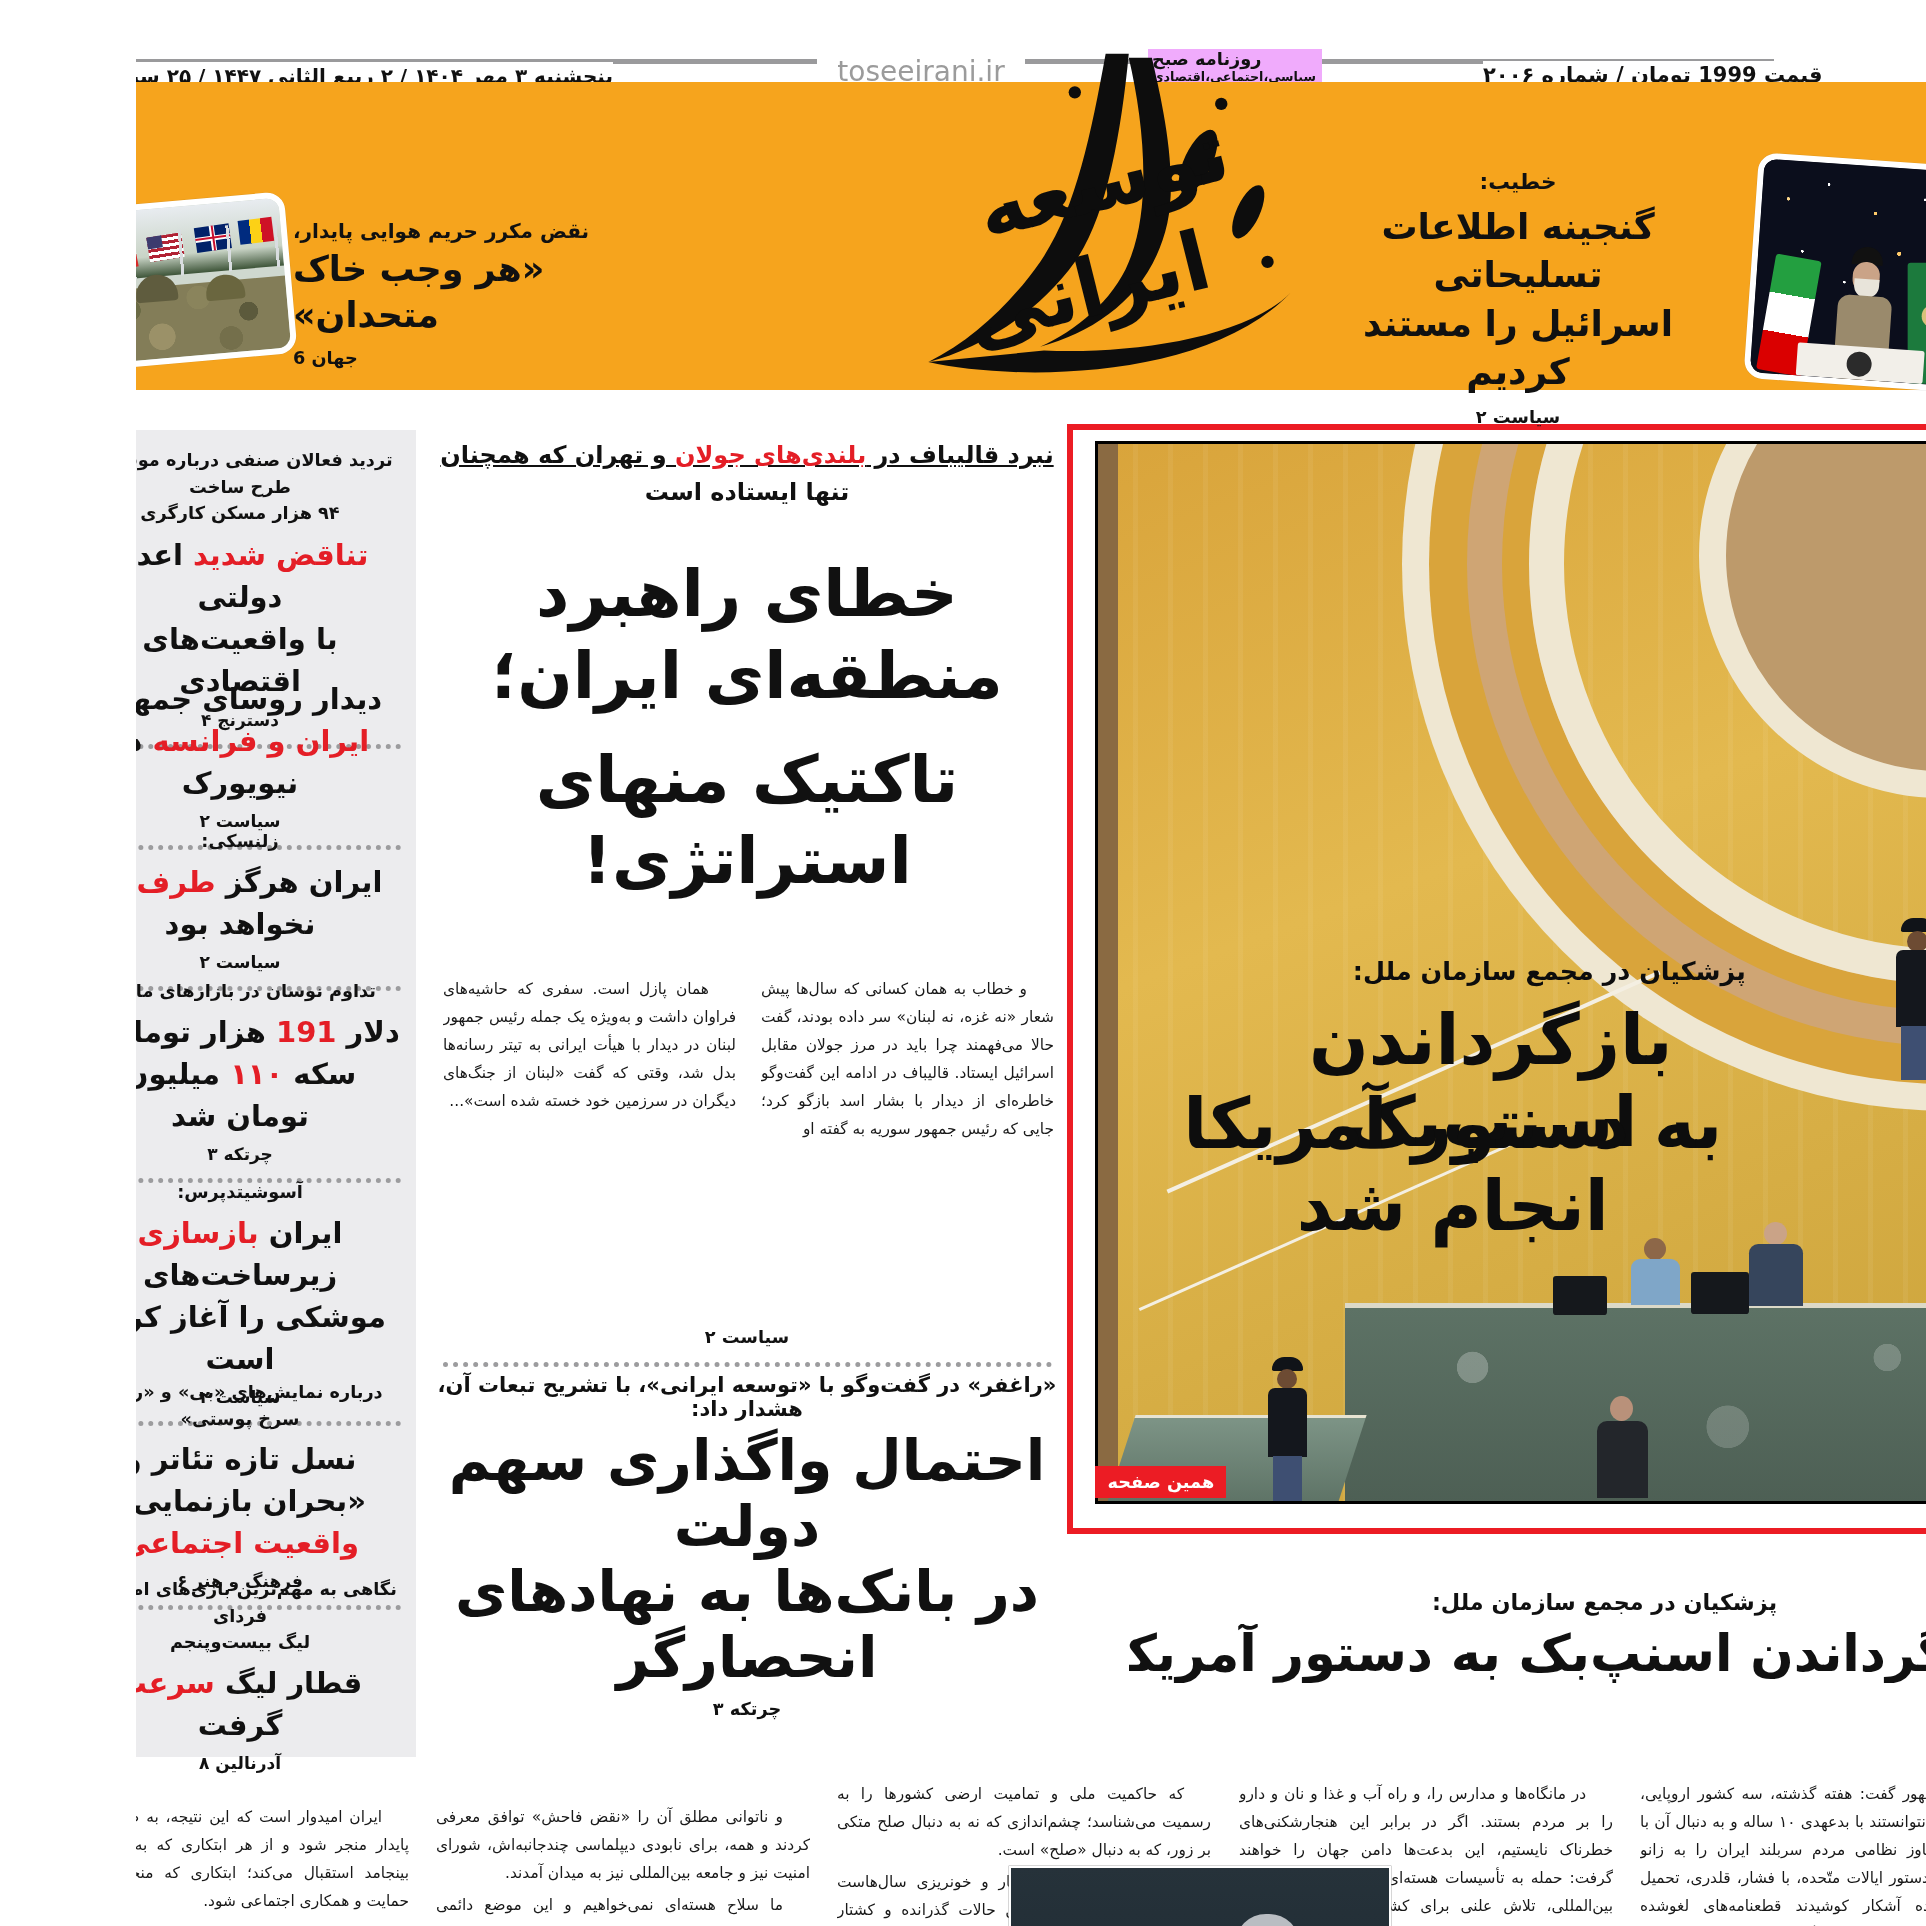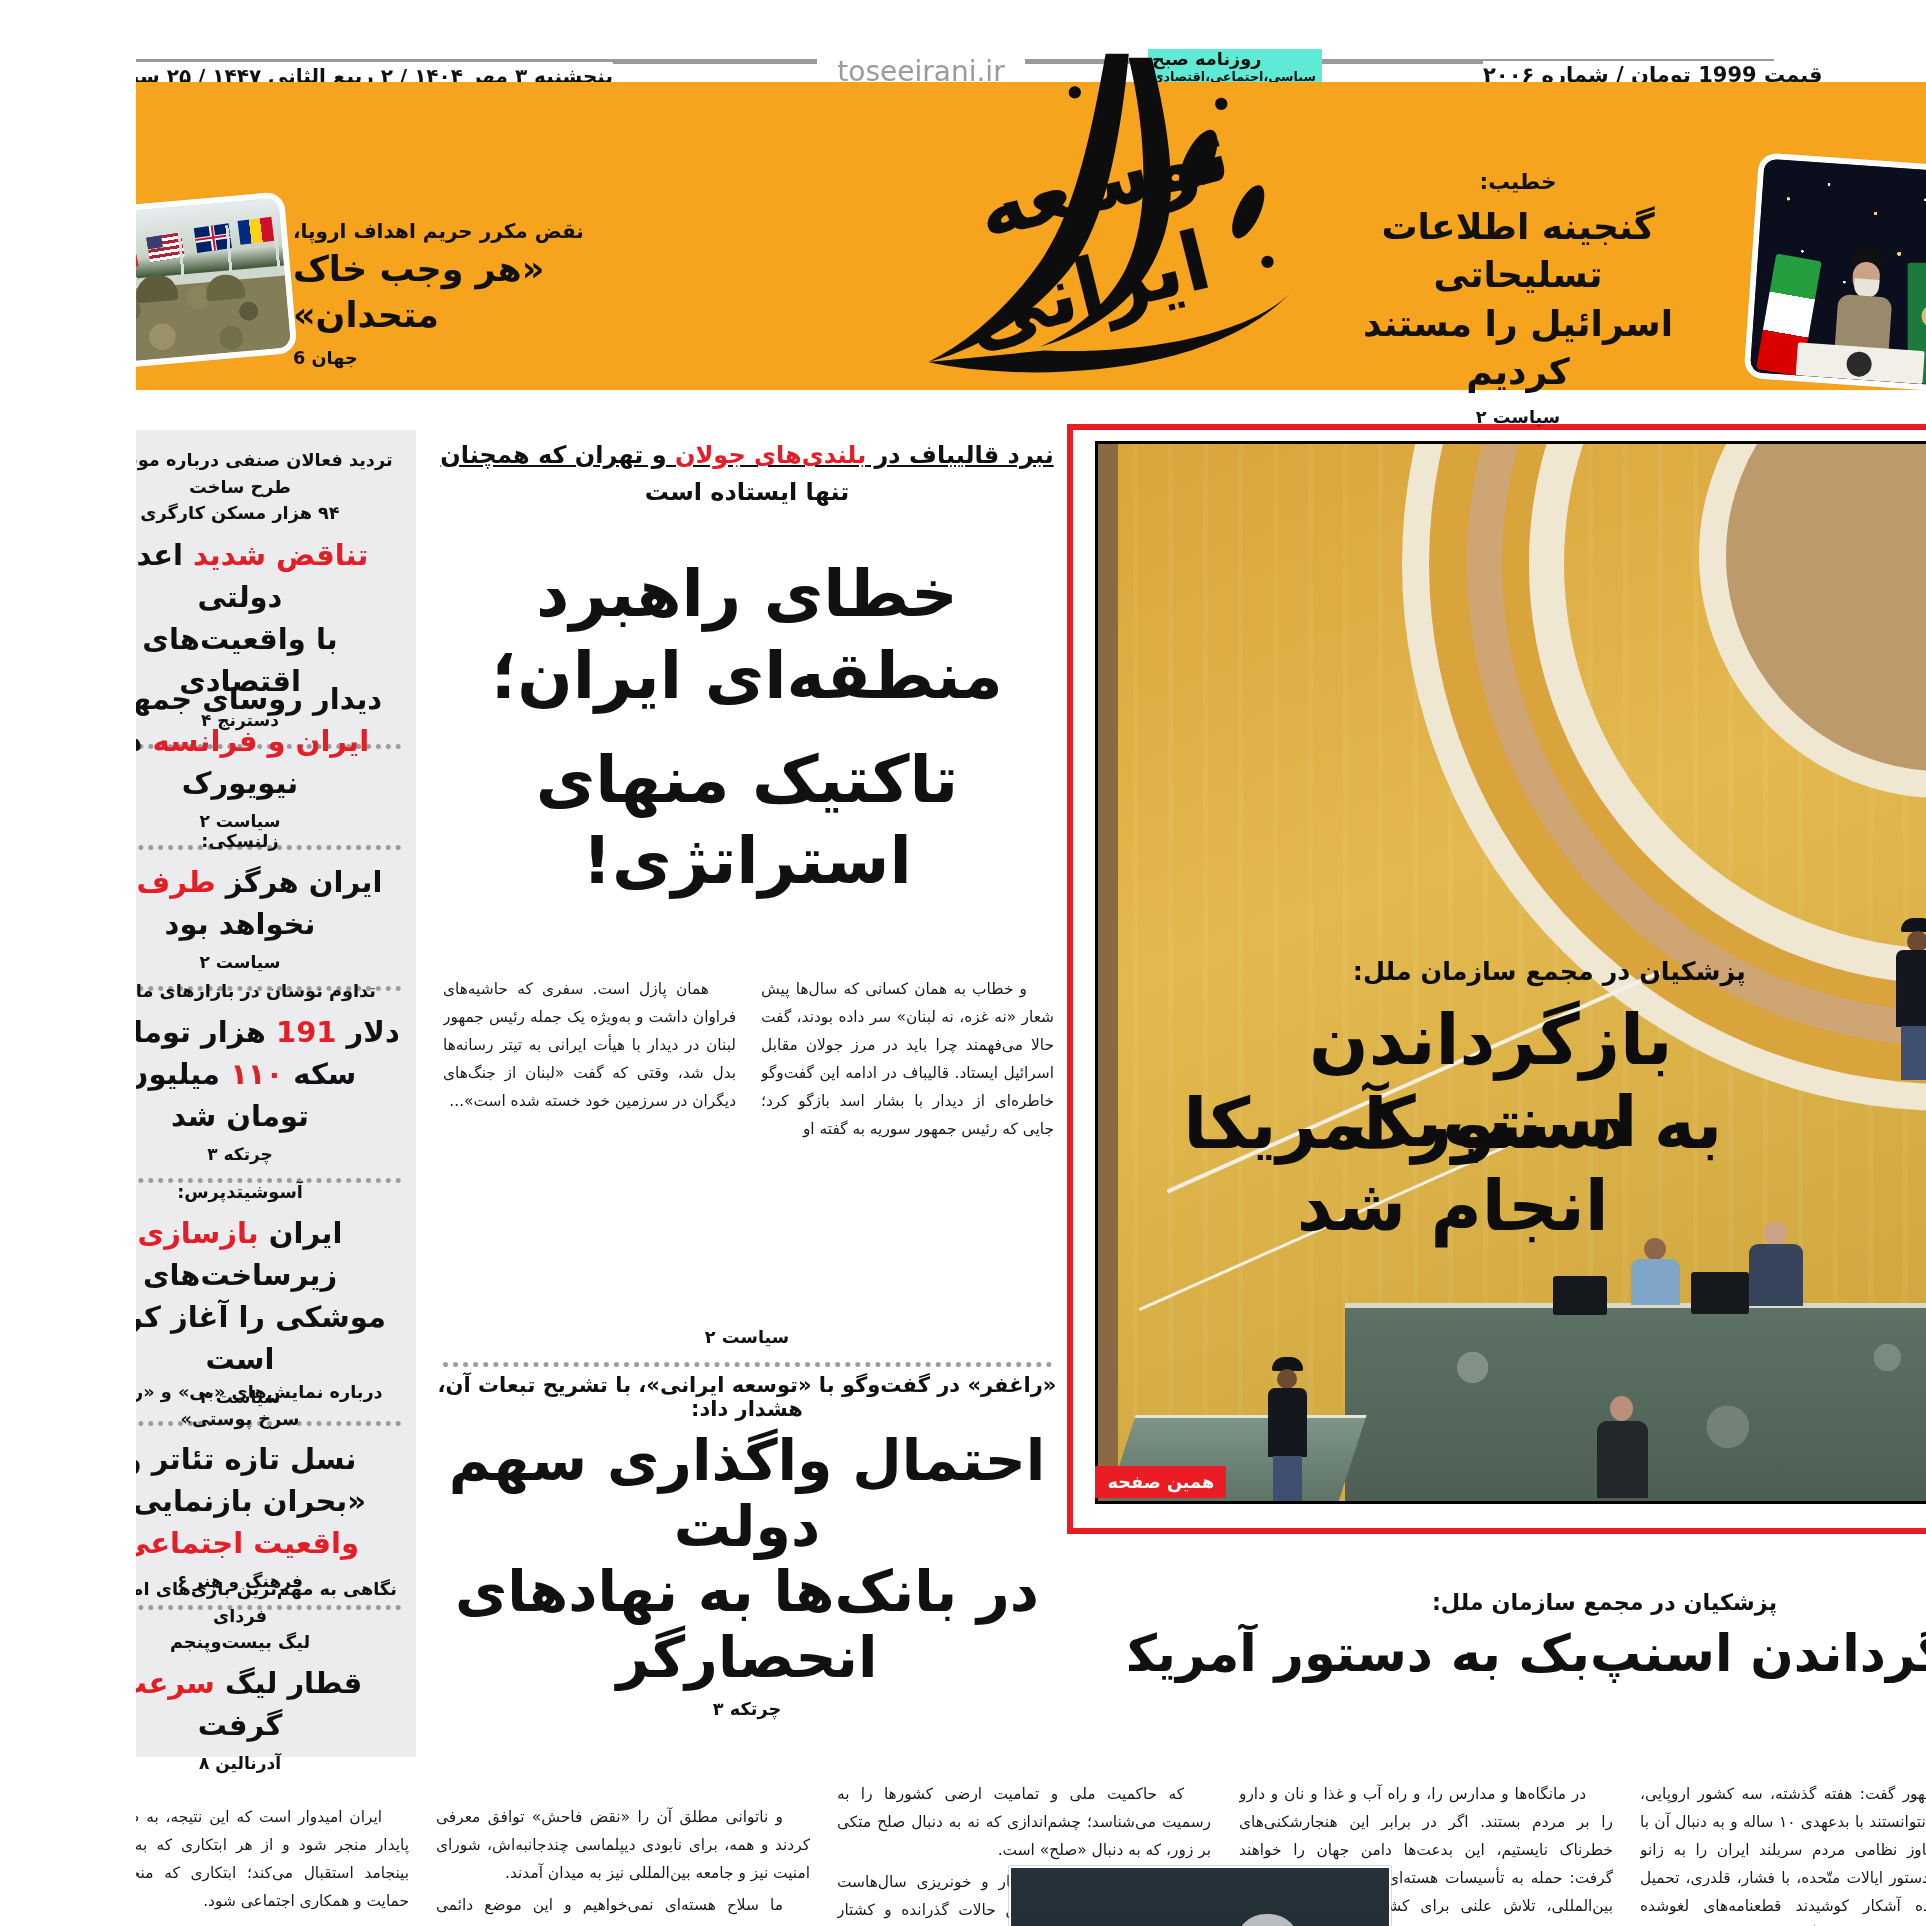--- a/index.html
+++ b/index.html
@@ -30,21 +30,21 @@
   .sb-ref{font-size:17px;font-weight:bold;margin-top:7px;}
   .fill{}
 </style>
 </head>
 <body>
 
 <div class="abs" style="left:0;top:0;width:2062px;height:82px;background:#fff;">
   <div class="abs" style="left:35px;top:59px;width:1739px;height:5px;background:#9a9a9c;"></div>
   <div class="abs rtl" style="left:35px;top:62px;width:578px;font-size:20px;font-weight:bold;text-align:right;background:#fff;padding-top:1.5px;">پنجشنبه ۳ مهر ۱۴۰۴ / ۲ ربیع الثانی ۱۴۴۷ / ۲۵ سپتامبر ۲۰۲۵</div>
   <div class="abs ltr" style="left:817px;top:55px;width:208px;font-size:28px;color:#9b9b9b;text-align:center;background:#fff;">toseeirani.ir</div>
-  <div class="abs rtl" style="left:1148px;top:49px;width:166px;text-align:left;background:#5eead4;padding:0 3.9px;">
+  <div class="abs rtl" style="left:1148px;top:49px;width:166px;text-align:left;background:#f0abfc;padding:0 3.9px;">
     <div style="font-size:17.7px;font-weight:bold;">روزنامه صبح</div>
     <div style="font-size:12.7px;font-weight:bold;">سیاسی،اجتماعی،اقتصادی</div>
   </div>
   <div class="abs rtl" style="left:1483px;top:61px;width:539px;font-size:21px;font-weight:bold;text-align:left;background:#fff;padding-top:1.5px;">قیمت 1999 تومان / شماره ۲۰۰۶</div>
 </div>
 
 <div id="orange-band" class="abs" style="left:35px;top:82px;width:1969px;height:308px;"></div>
 
 <div class="abs" style="left:859px;top:46px;width:501px;height:347px;z-index:5;pointer-events:none;">
   <svg width="501" height="347" viewBox="0 0 1300 900">
@@ -81,21 +81,21 @@
       radial-gradient(circle at 20% 30%,#6b6b45 0 10px,transparent 10.4px),
       radial-gradient(circle at 55% 20%,#8a845c 0 11.6px,transparent 12px),
       radial-gradient(circle at 80% 45%,#5c5a3c 0 9.2px,transparent 9.6px),
       radial-gradient(circle at 35% 70%,#9b9168 0 13px,transparent 13.5px),
       radial-gradient(circle at 70% 80%,#746f4b 0 11.6px,transparent 12px),#837d58;">
     <div class="abs" style="left:46px;top:-11.6px;width:42px;height:27px;border-radius:21px 21px 3.9px 3.9px;background:#5f5c3e;"></div>
     <div class="abs" style="left:116px;top:-6.2px;width:39px;height:25.4px;border-radius:19px 19px 3.9px 3.9px;background:#6a663f;"></div>
   </div>
 </div>
 <div class="abs rtl" style="left:293px;top:216px;width:304px;text-align:left;z-index:2;">
-  <div class="kicker" style="font-size:20px;line-height:1.55;">نقض مکرر حریم اهداف اروپا،</div>
+  <div class="kicker" style="font-size:20px;line-height:1.55;">نقض مکرر حریم هوایی پایدار،</div>
   <div style="font-size:35px;font-weight:bold;line-height:1.3;">«هر وجب خاک متحدان»</div>
   <div class="page-ref" style="margin-top:10px;">جهان 6</div>
 </div>
 
 <div class="abs rtl ctr" style="left:1341px;top:169px;width:354px;z-index:2;">
   <div class="kicker" style="font-size:21.6px;">خطیب:</div>
   <div style="font-size:36px;font-weight:bold;margin-top:8.5px;line-height:1.35;">گنجینه اطلاعات تسلیحاتی</div>
   <div style="font-size:36px;font-weight:bold;line-height:1.35;">اسرائیل را مستند کردیم</div>
   <div class="page-ref" style="margin-top:10px;">سیاست ۲</div>
 </div>

